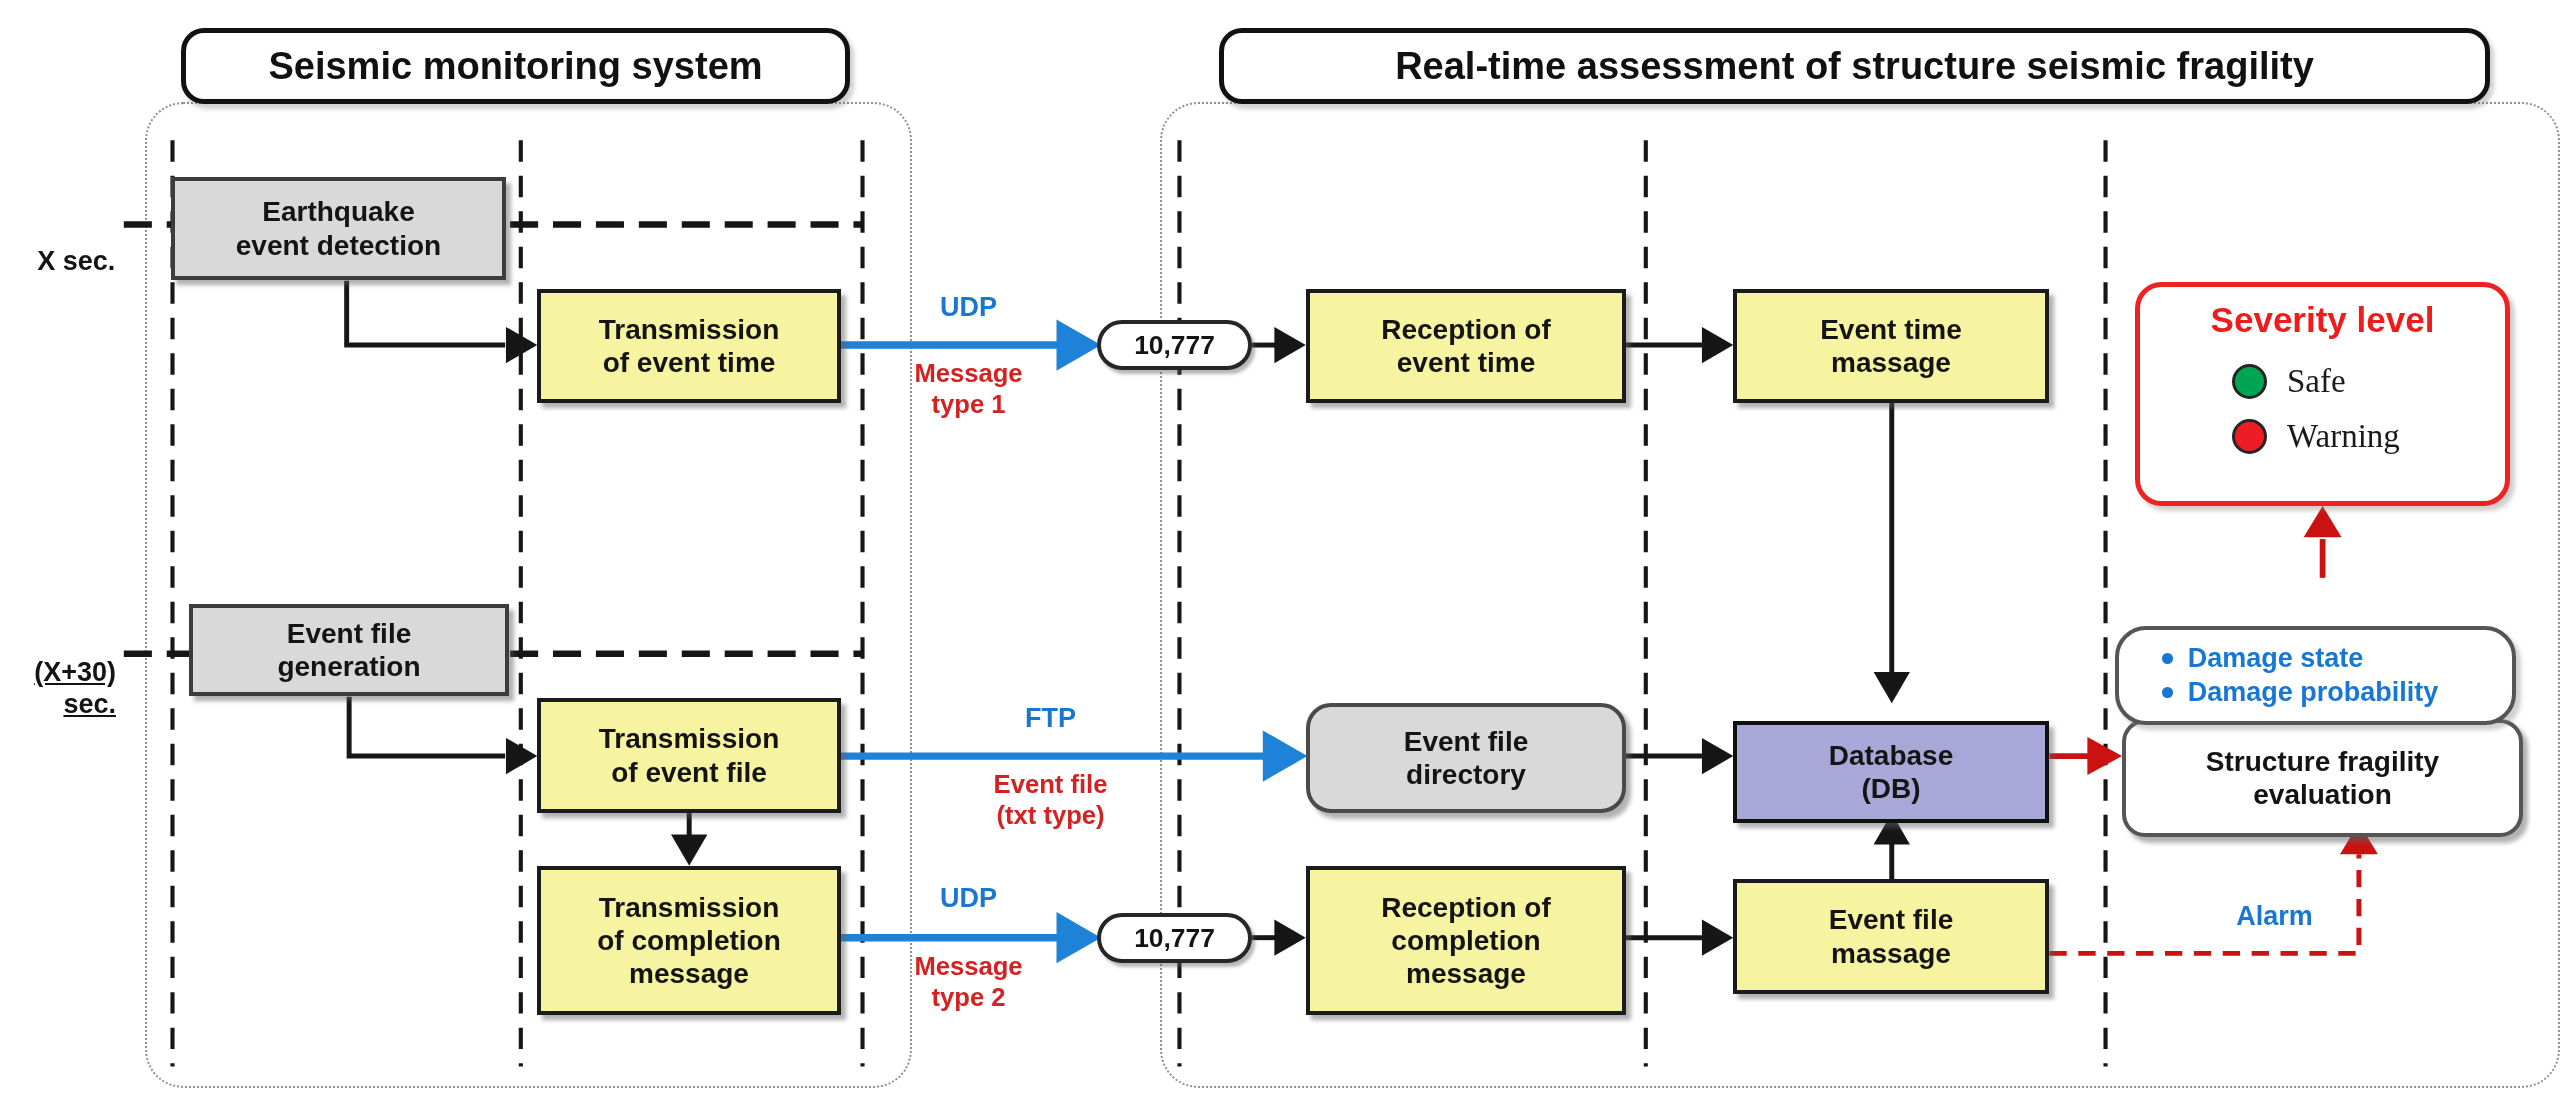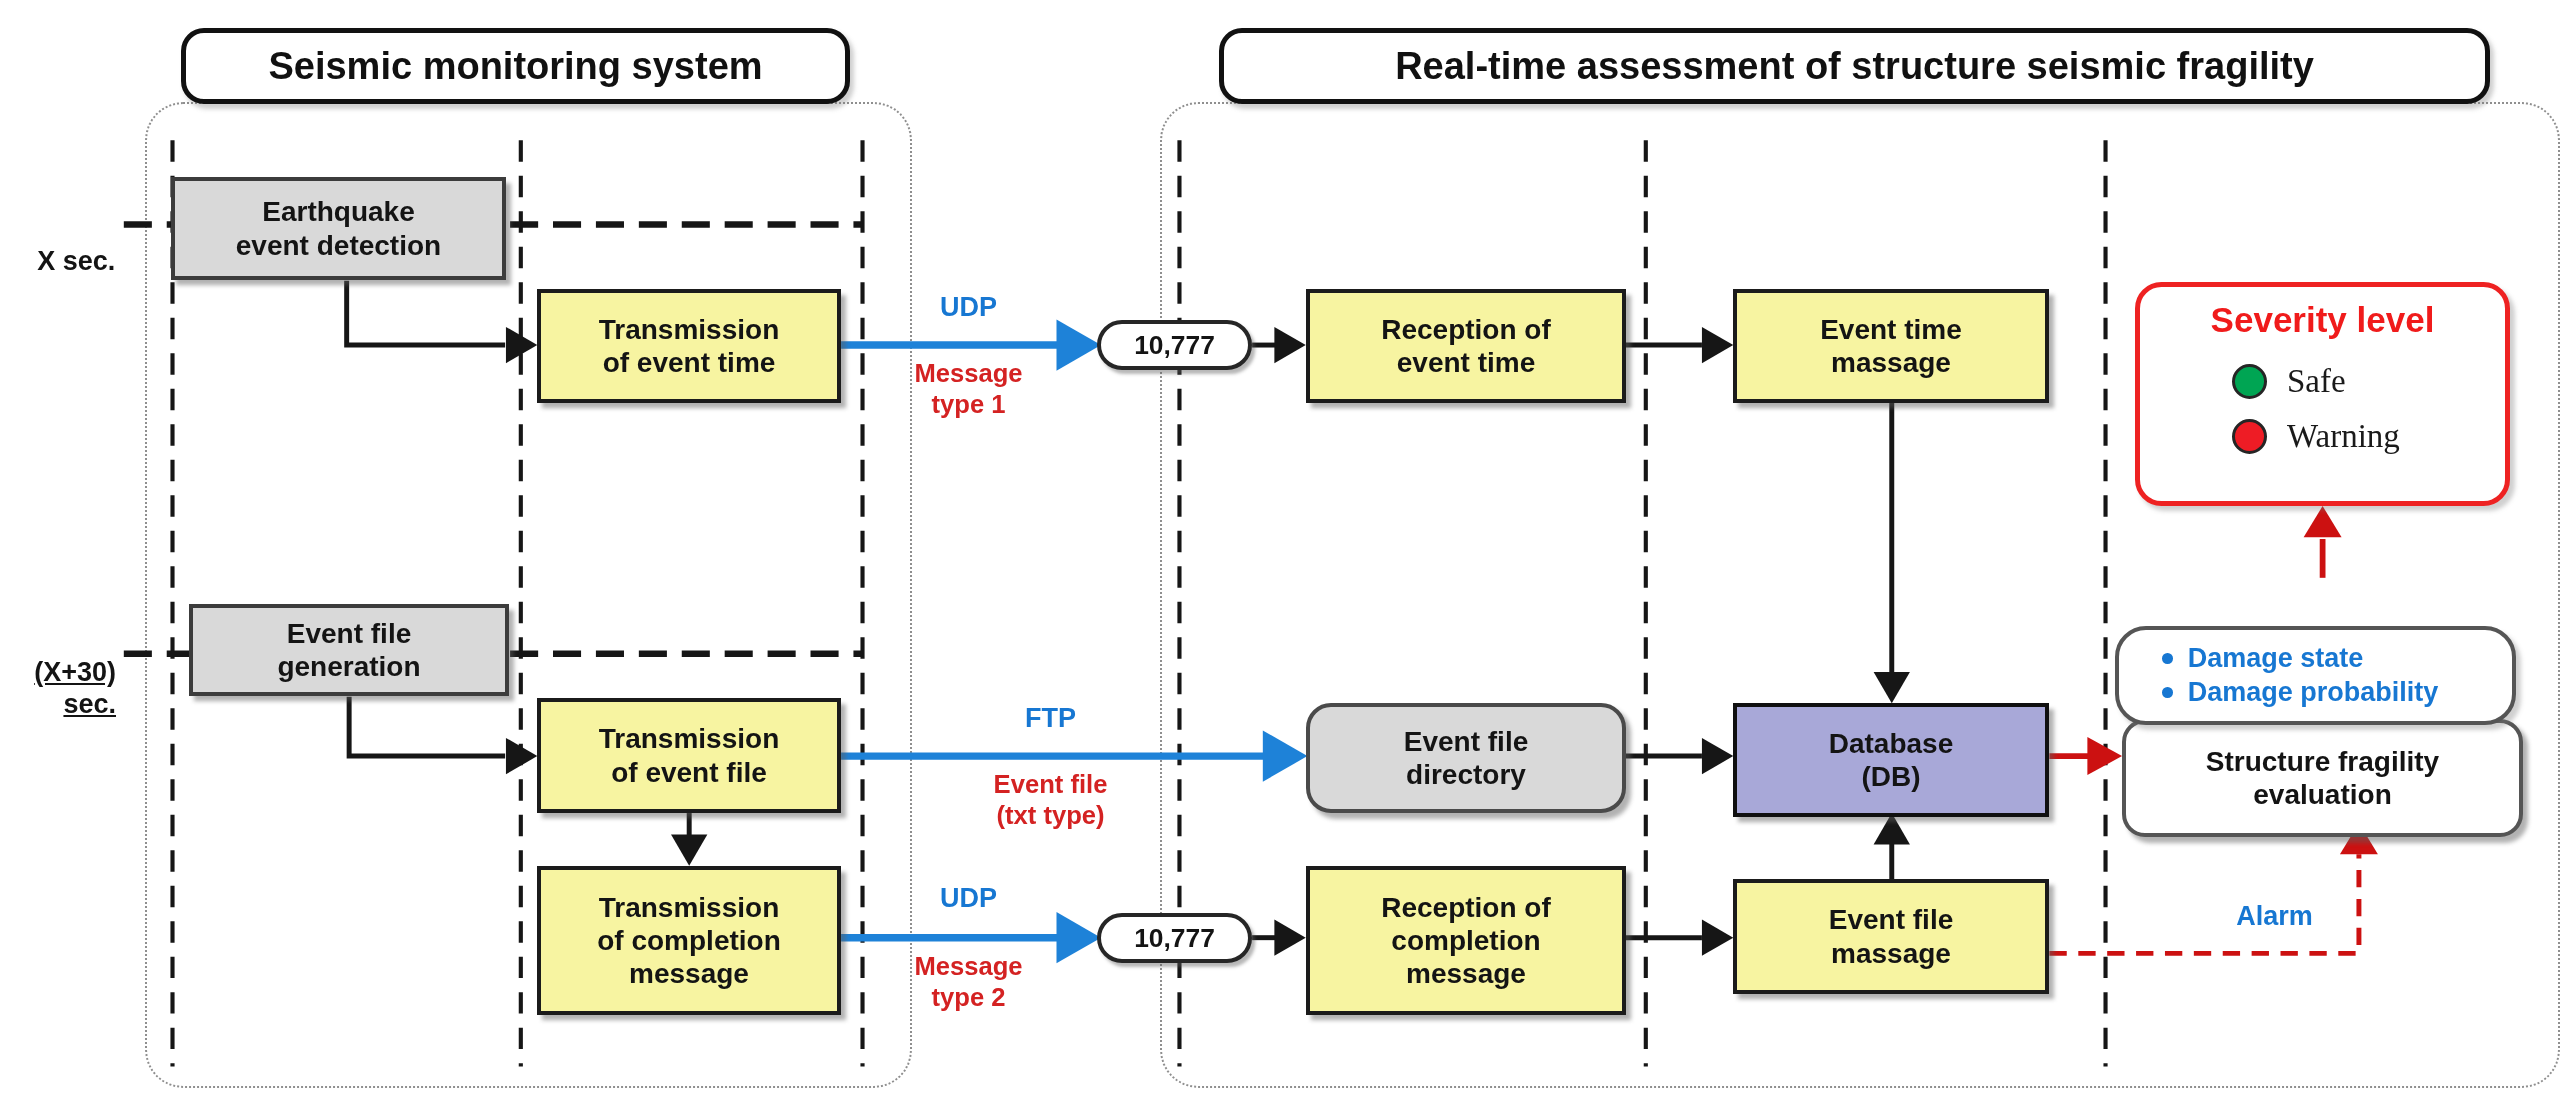--- a/index.html
+++ b/index.html
@@ -168,21 +168,21 @@
 
   <div class="capsule" style="left:1097px;top:320px;">10,777</div>
   <div class="capsule" style="left:1097px;top:913px;">10,777</div>
 
   <div class="box" style="left:1306px;top:289px;width:320px;height:114px;">Reception of
 event time</div>
   <div class="box" style="left:1733px;top:289px;width:316px;height:114px;">Event time
 massage</div>
   <div class="box gray rounded" style="left:1306px;top:703px;width:320px;height:110px;">Event file
 directory</div>
-  <div class="box purple" style="left:1733px;top:703px;width:316px;height:114px;">Database
+  <div class="box purple" style="left:1733px;top:721px;width:316px;height:102px;">Database
 (DB)</div>
   <div class="box" style="left:1306px;top:866px;width:320px;height:149px;">Reception of
 completion
 message</div>
   <div class="box" style="left:1733px;top:879px;width:316px;height:115px;">Event file
 massage</div>
   <div class="box outline" style="left:2122px;top:703px;width:401px;height:118px;margin-top:16px;">Structure fragility
 evaluation</div>
 
   <div class="severity">

